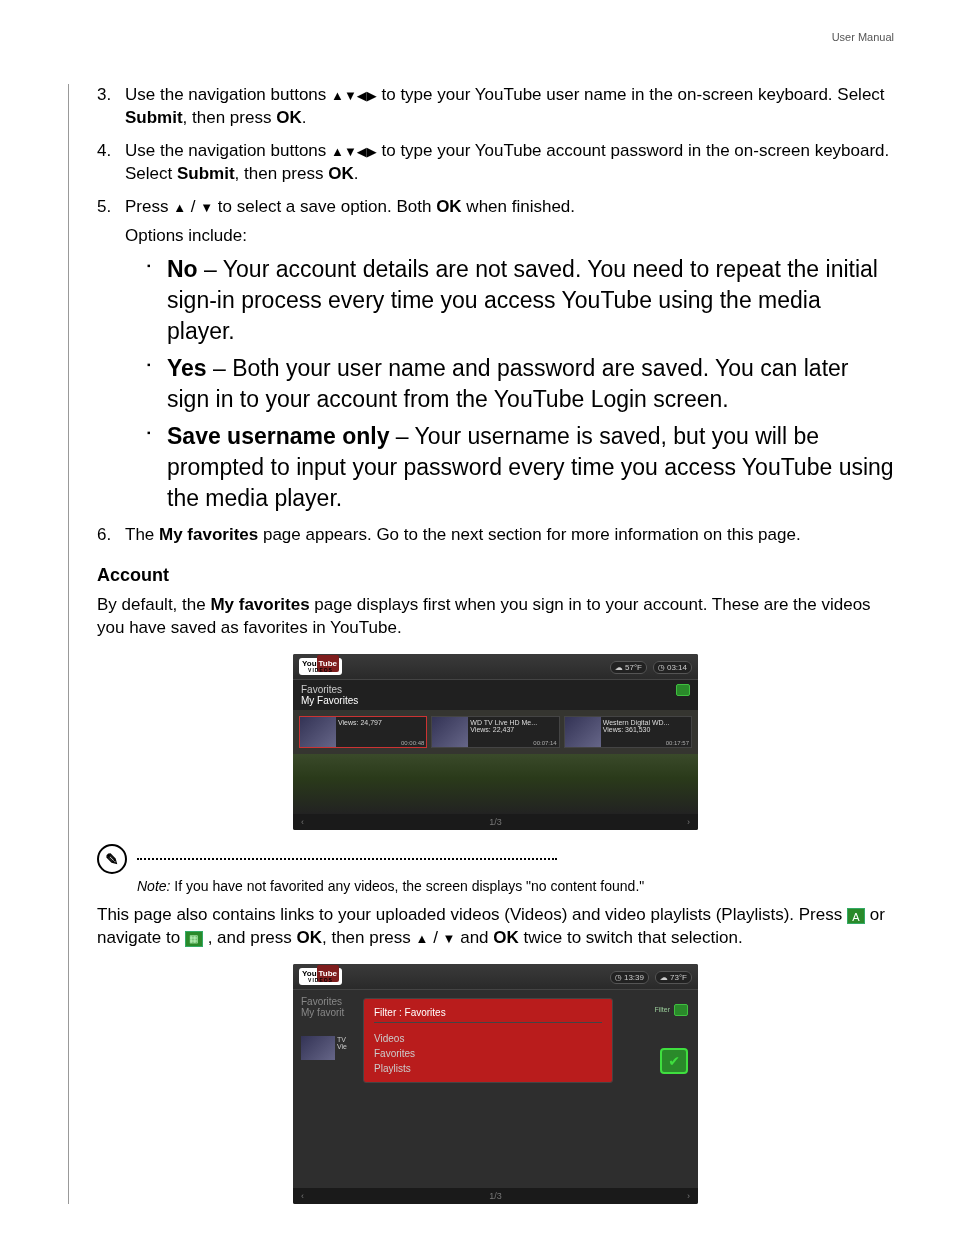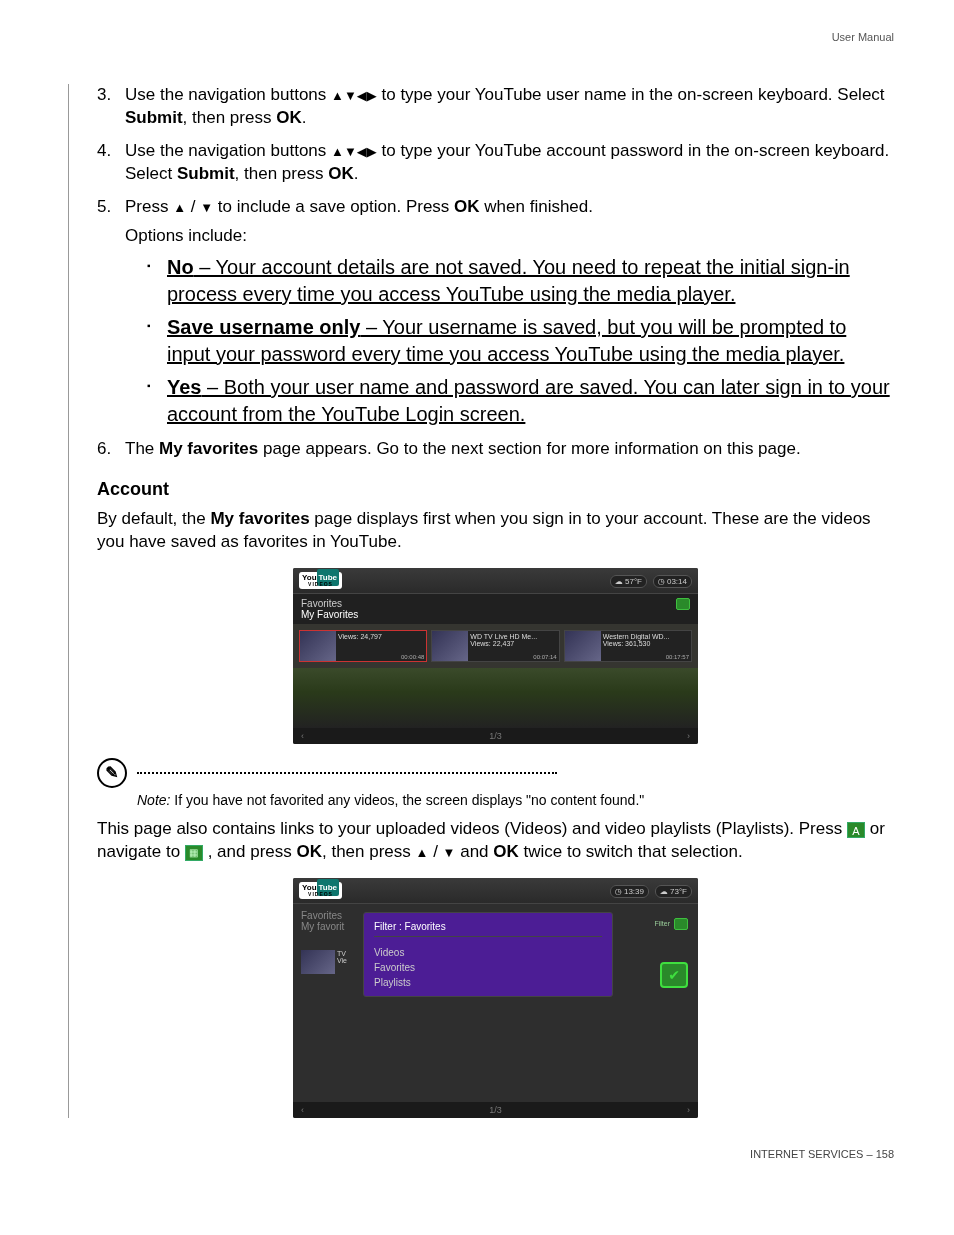--- a/index.html
+++ b/index.html
@@ -38,22 +38,21 @@
     content: counter(step) ".";
     position: absolute;
     left: 0;
   }
   ul.bullets { list-style: none; margin: 6px 0 6px 20px; }
   ul.bullets > li {
     position: relative;
     padding-left: 22px;
     margin-bottom: 6px;
     line-height: 1.35;
-    font-size: 20px;
-    text-decoration: underline;
+    font-size: 23px;
   }
   ul.bullets > li::before {
     content: "▪";
     position: absolute;
     left: 2px;
     font-size: 10px;
     top: 5px;
   }
   .bold { font-weight: bold; }
   .h3 {
@@ -86,21 +85,21 @@
   .yt-logo {
     background: #fff;
     color: #000;
     border-radius: 3px;
     padding: 2px 3px;
     font-size: 8px;
     font-weight: bold;
     line-height: 1;
     display: inline-block;
   }
-  .yt-logo .red { background:#0f766e; color:#fff; padding:4px 2px; border-radius:2px; }
+  .yt-logo .red { background:#7f1d1d; color:#fff; padding:4px 2px; border-radius:2px; }
   .yt-logo .sub { display:block; font-size:5px; letter-spacing:1px; text-align:center; }
   .stat-pill {
     background: #222;
     border: 1px solid #555;
     border-radius: 6px;
     padding: 1px 4px;
     margin-left: 3px;
     font-size: 8px;
   }
   .shot .titlebar { padding: 4px 8px; background: rgba(0,0,0,0.3); display:flex; justify-content:space-between; align-items:flex-start; }
@@ -150,21 +149,21 @@
   .key-green-icon {
     display:inline-block; width:18px; height:16px;
     background:#2a8a2a; border:1px solid #3a6; vertical-align:text-bottom;
     position:relative;
   }
   .key-green-icon::after{ content:"▦"; color:#cfc; font-size:10px; position:absolute; left:3px; top:0; }
 
   
   .shot2-menu {
     position:absolute; left:70px; top:34px; width:250px;
-    background:#4c1d95; border:1px solid #444; border-radius:3px; padding:6px 10px;
+    background:#b91c1c; border:1px solid #444; border-radius:3px; padding:6px 10px;
     font-size:10px; color:#ccc;
   }
   .shot2-menu .mtitle { color:#fff; margin-bottom:8px; border-bottom:1px solid #444; padding-bottom:4px; }
   .shot2-menu div { padding:2px 0; }
 
   .footer {
     text-align: right;
     font-size: 11px;
     color: #444;
     margin-top: 30px;
@@ -180,26 +179,26 @@
 <div class="left-rule">
 
 <ol class="steps">
   <li>
     <span>Use the navigation buttons </span><span class="nav-arrows">▲▼◀▶</span><span> to type your YouTube user name in the on-screen keyboard. Select </span><span class="bold">Submit</span><span>, then press </span><span class="bold">OK</span><span>.</span>
   </li>
   <li>
     <span>Use the navigation buttons </span><span class="nav-arrows">▲▼◀▶</span><span> to type your YouTube account password in the on-screen keyboard. Select </span><span class="bold">Submit</span><span>, then press </span><span class="bold">OK</span><span>.</span>
   </li>
   <li>
-    <span>Press </span><span class="nav-arrows">▲</span><span> / </span><span class="nav-arrows">▼</span><span> to include a save option. Press </span><span class="bold">OK</span><span> when finished.</span>
+    <span>Press </span><span class="nav-arrows">▲</span><span> / </span><span class="nav-arrows">▼</span><span> to select a save option. Both </span><span class="bold">OK</span><span> when finished.</span>
     <div style="margin-top:6px">Options include:</div>
     <ul class="bullets">
       <li><span class="bold">No</span><span> – Your account details are not saved. You need to repeat the initial sign-in process every time you access YouTube using the media player.</span></li>
+      <li><span class="bold">Yes</span><span> – Both your user name and password are saved. You can later sign in to your account from the YouTube Login screen.</span></li>
       <li><span class="bold">Save username only</span><span> – Your username is saved, but you will be prompted to input your password every time you access YouTube using the media player.</span></li>
-      <li><span class="bold">Yes</span><span> – Both your user name and password are saved. You can later sign in to your account from the YouTube Login screen.</span></li>
     </ul>
   </li>
   <li>
     <span>The </span><span class="bold">My favorites</span><span> page appears. Go to the next section for more information on this page.</span>
   </li>
 </ol>
 
 <div class="h3">Account</div>
 
 <div class="para">

